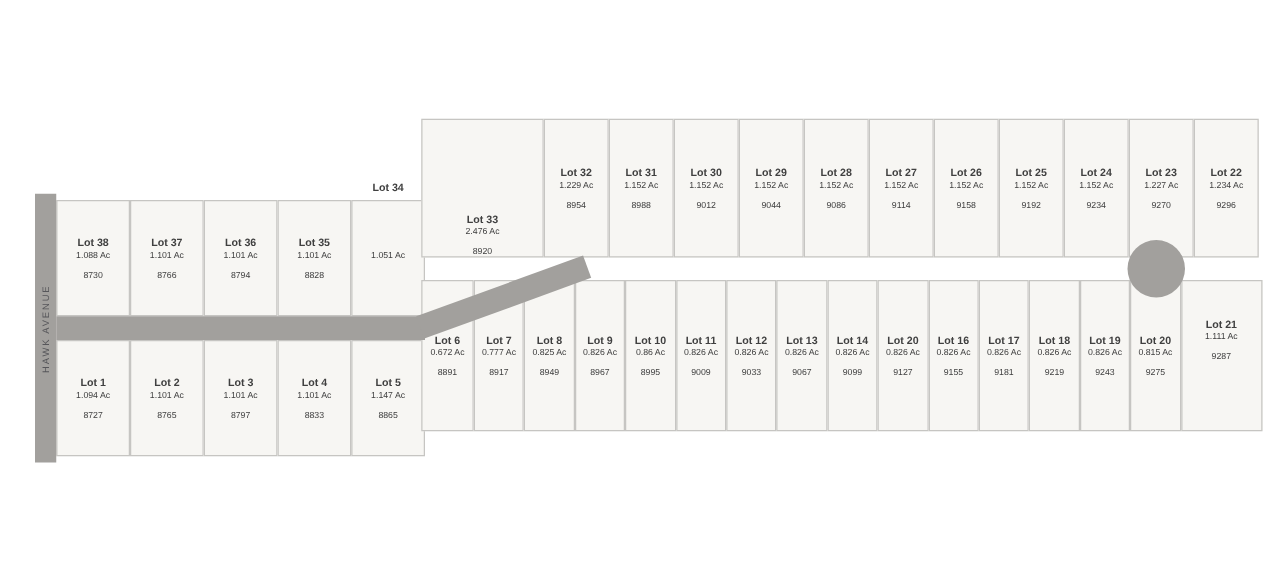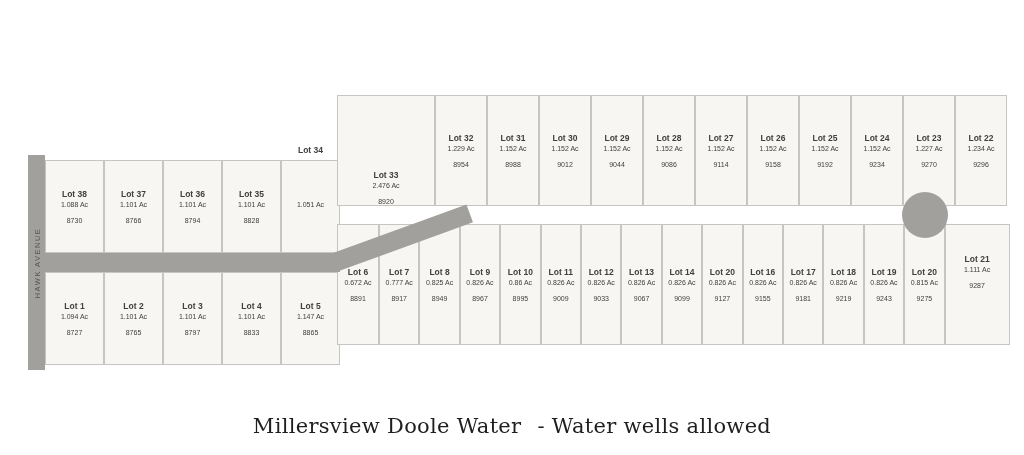--- a/index.html
+++ b/index.html
@@ -238,17 +238,14 @@
   <div class="road road-hawk">
     <span class="road-label">HAWK AVENUE</span>
   </div>
 
   <div class="road road-left-h"></div>
   <div class="road road-diagonal"></div>
 
 
   <div class="culdesac"></div>
 
-  <div id="footer-title">
-    <span>Millersview Doole Water</span><span class="title-note">- Water wells allowed</span>
-  </div>
 
 </div>
 
 </body></html>

